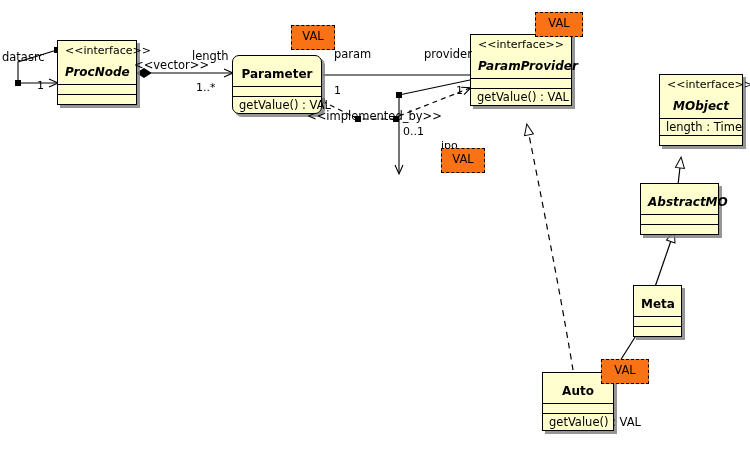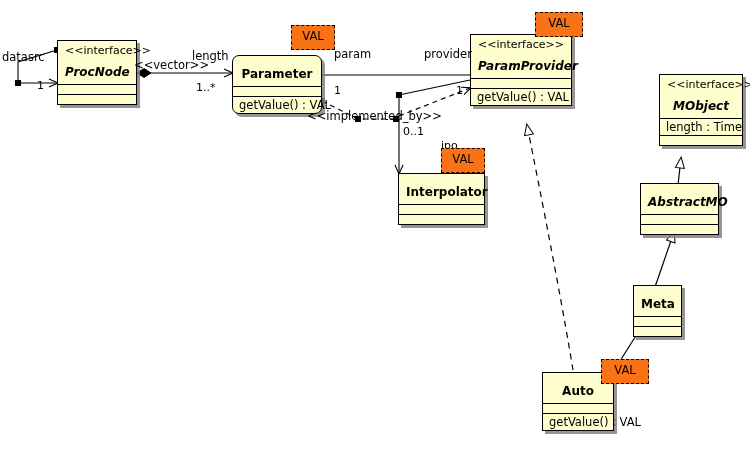--- a/index.html
+++ b/index.html
@@ -173,27 +173,20 @@
 
   <div class="uml-class" style="left:470px; top:34px; width:102px;">
     <div class="uml-head">
       <span class="stereo">&lt;&lt;interface&gt;&gt;</span>
       <span class="cname italic">ParamProvider</span>
     </div>
     <div class="compartment empty"></div>
     <div class="compartment last">getValue() : VAL</div>
   </div>
 
-  <div class="uml-class" style="left:398px; top:173px; width:87px;">
-    <div class="uml-head">
-      <span class="cname">Interpolator</span>
-    </div>
-    <div class="compartment empty"></div>
-    <div class="compartment empty last"></div>
-  </div>
 
   <div class="uml-class" style="left:659px; top:74px; width:84px;">
     <div class="uml-head">
       <span class="stereo">&lt;&lt;interface&gt;&gt;</span>
       <span class="cname italic">MObject</span>
     </div>
     <div class="compartment">length : Time</div>
     <div class="compartment empty last"></div>
   </div>
 

